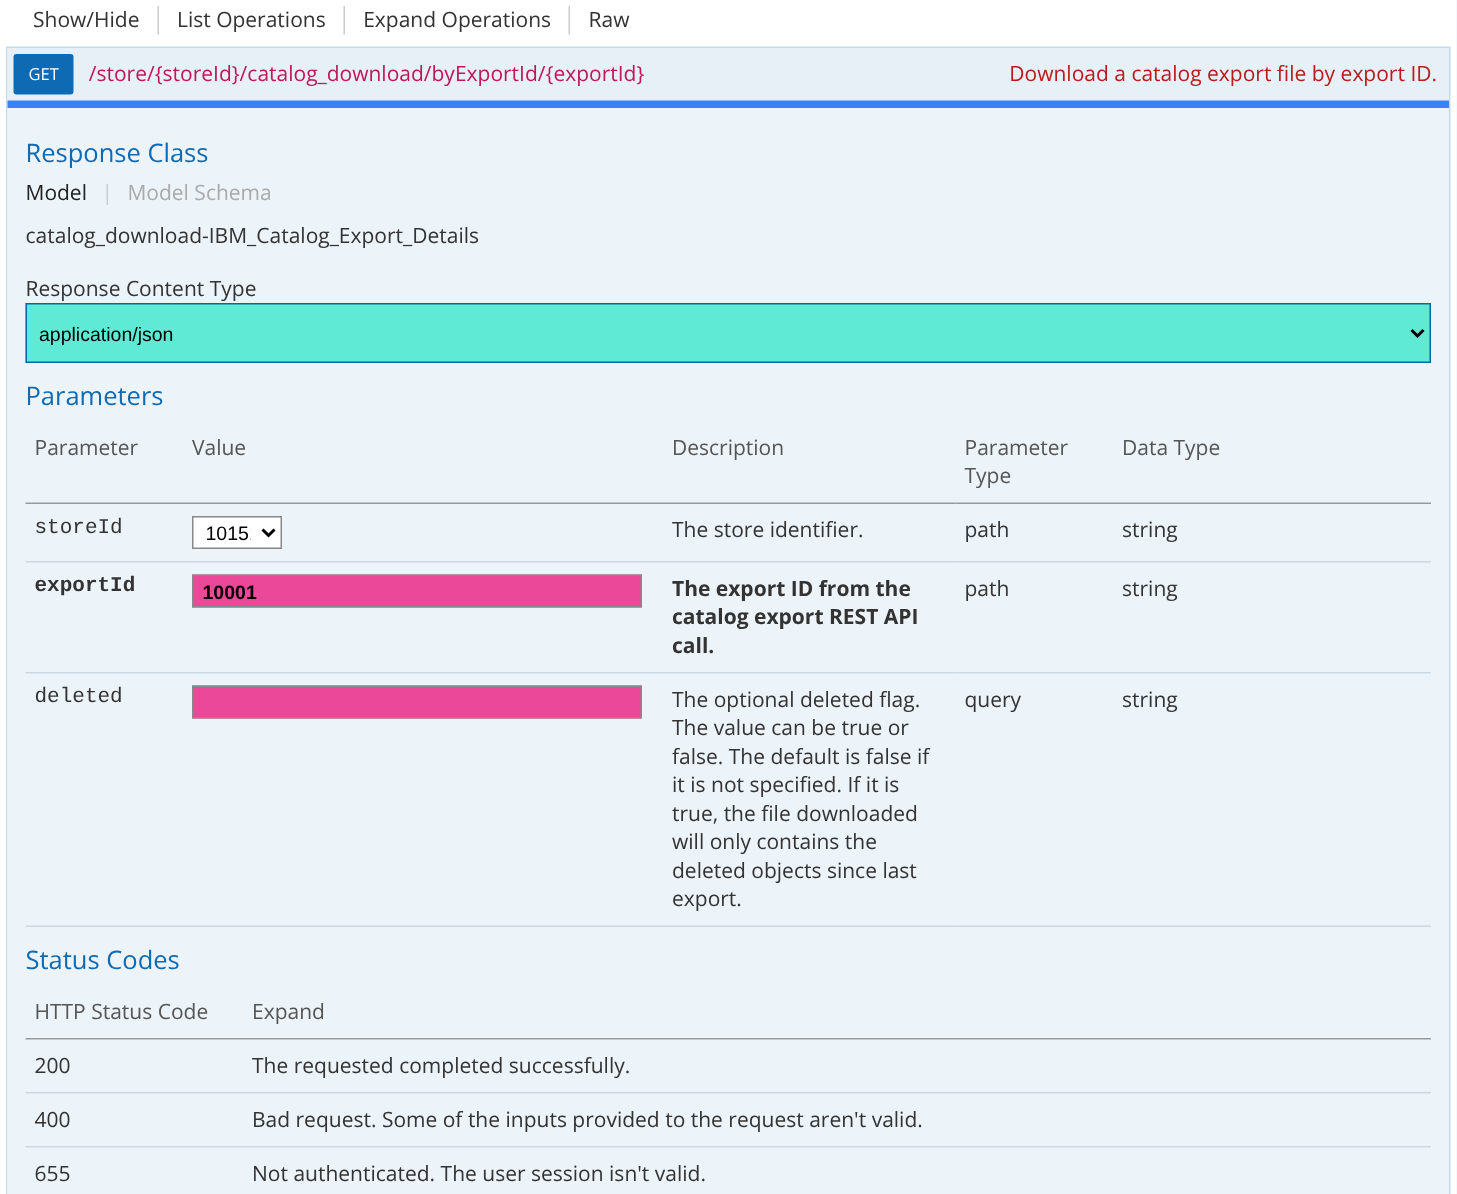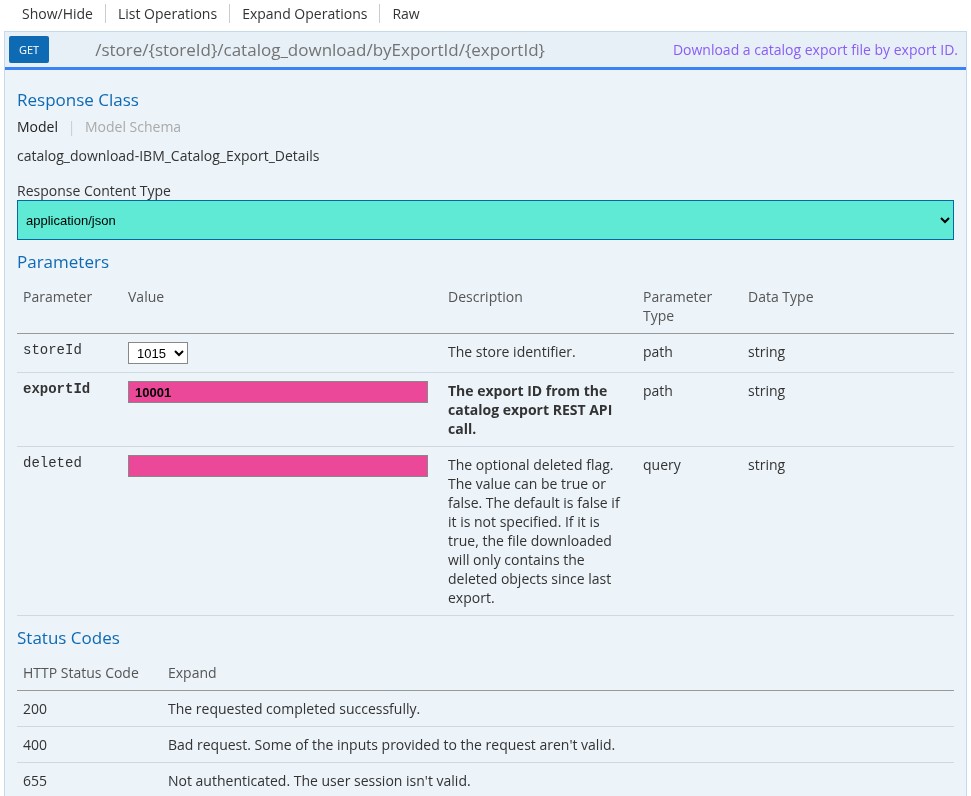--- a/index.html
+++ b/index.html
@@ -42,39 +42,38 @@
 .header-links span:last-child { border-right: none; padding-right: 0; }
 .op-panel {
   border: 1px solid #c3d9ec;
   margin: 0 4px;
 }
 .op-head {
   background: #e7f0f7;
   display: flex;
   align-items: center;
   padding: 4px 8px 4px 4px;
-  border-bottom: 3px solid #3b82f6;
+  border-bottom: 5px solid #3b82f6;
 }
 .method-badge {
   background: #0f6ab4;
   color: #fff;
   font-size: 11px;
   padding: 6px 10px;
   border-radius: 2px;
   margin-right: 10px;
   font-weight: 400;
 }
 .path {
   flex: 1;
-  color: #737373;
-  font-size: 17px;
-  margin-left: 36px;
+  color: #be185d;
+  font-size: 14px;
 }
 .op-summary {
-  color: #8b5cf6;
+  color: #b91c1c;
   font-size: 14px;
   cursor: pointer;
   margin-left: 45px;
 }
 .op-body {
   background: #ecf3f9;
   padding: 8px 12px 14px 12px;
 }
 h4.section {
   color: #0f6ab4;

